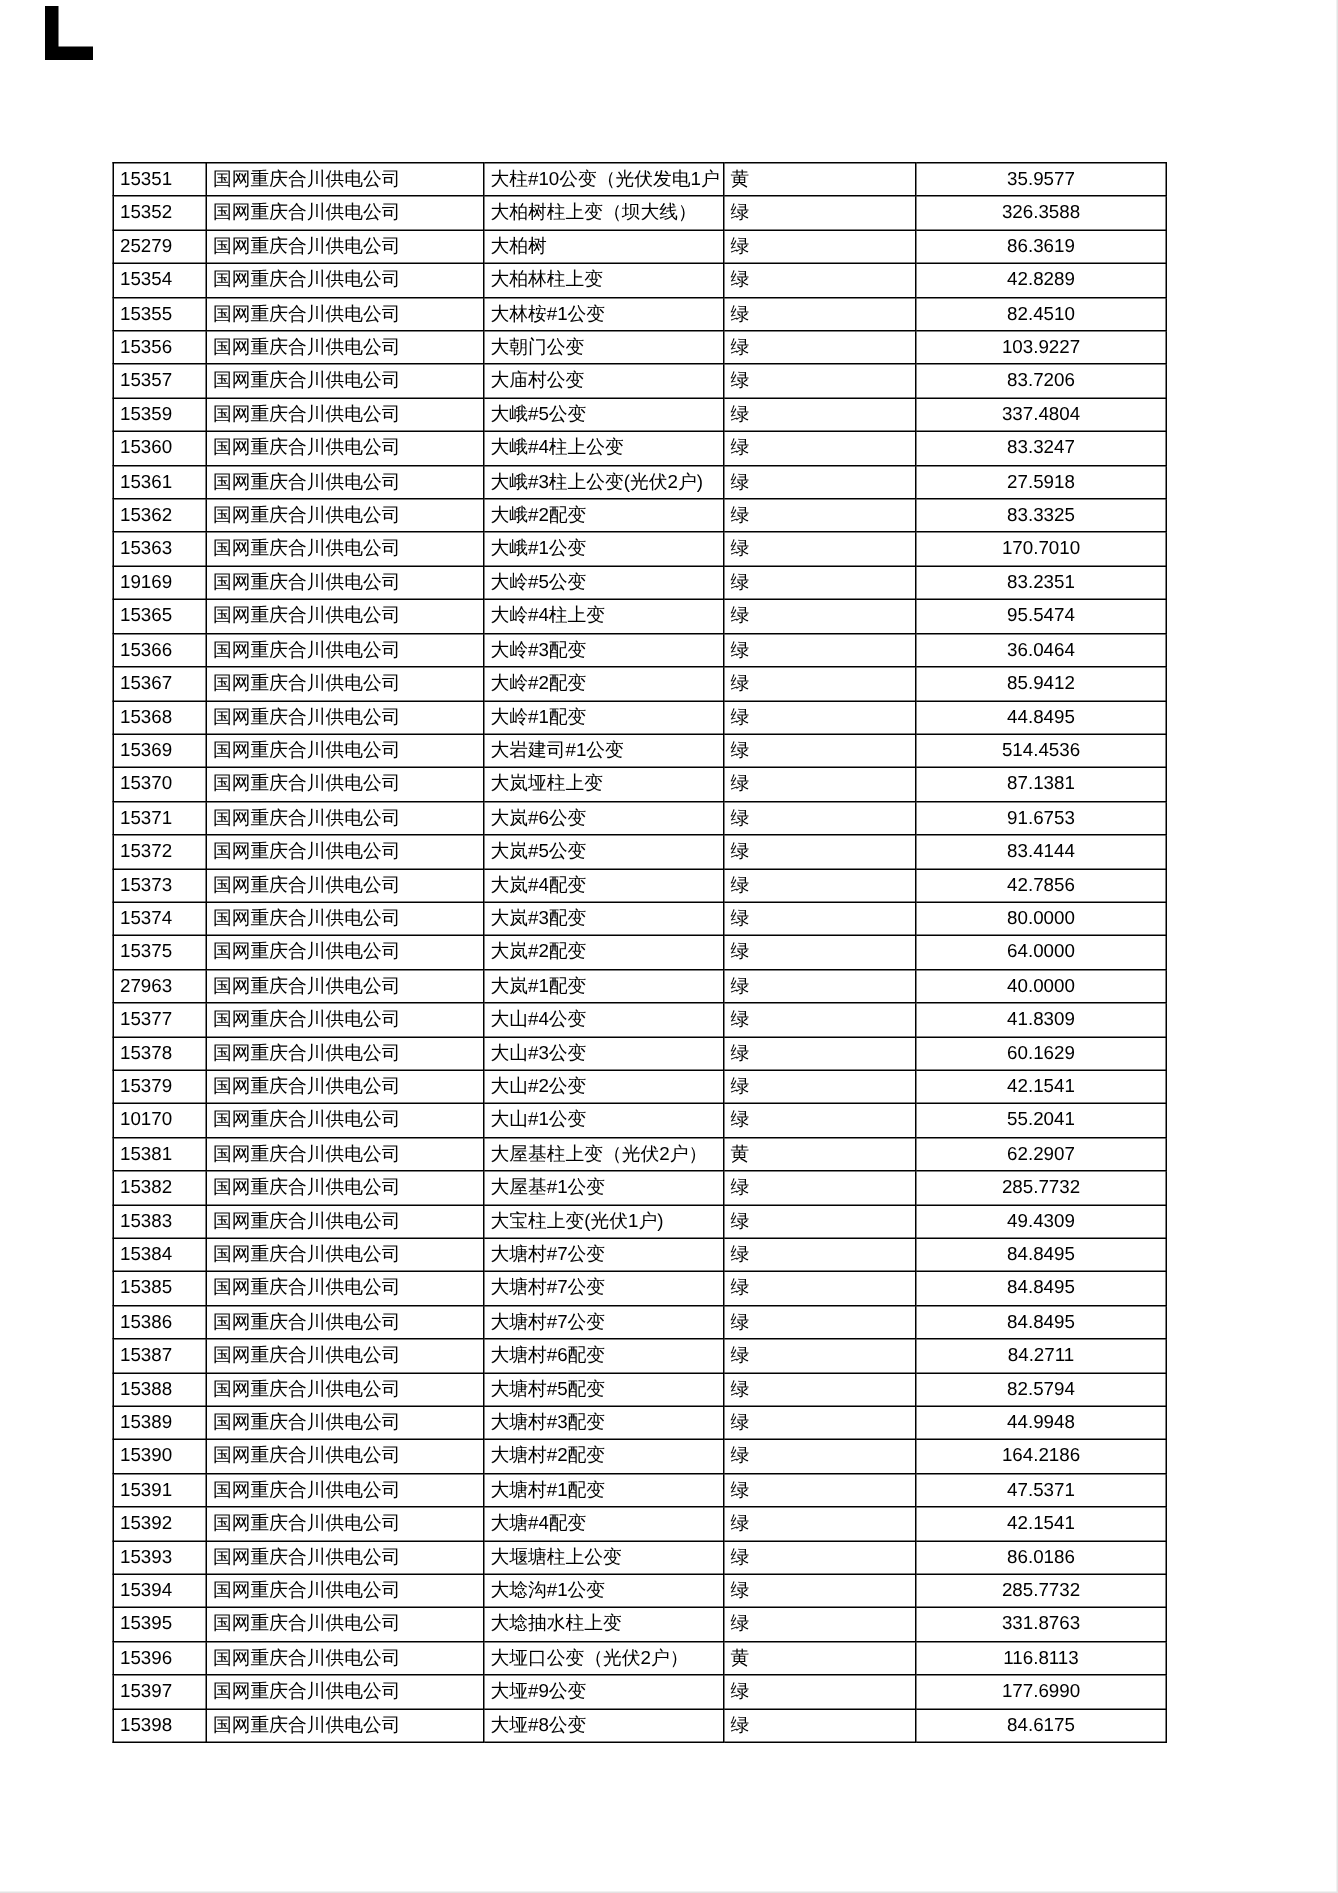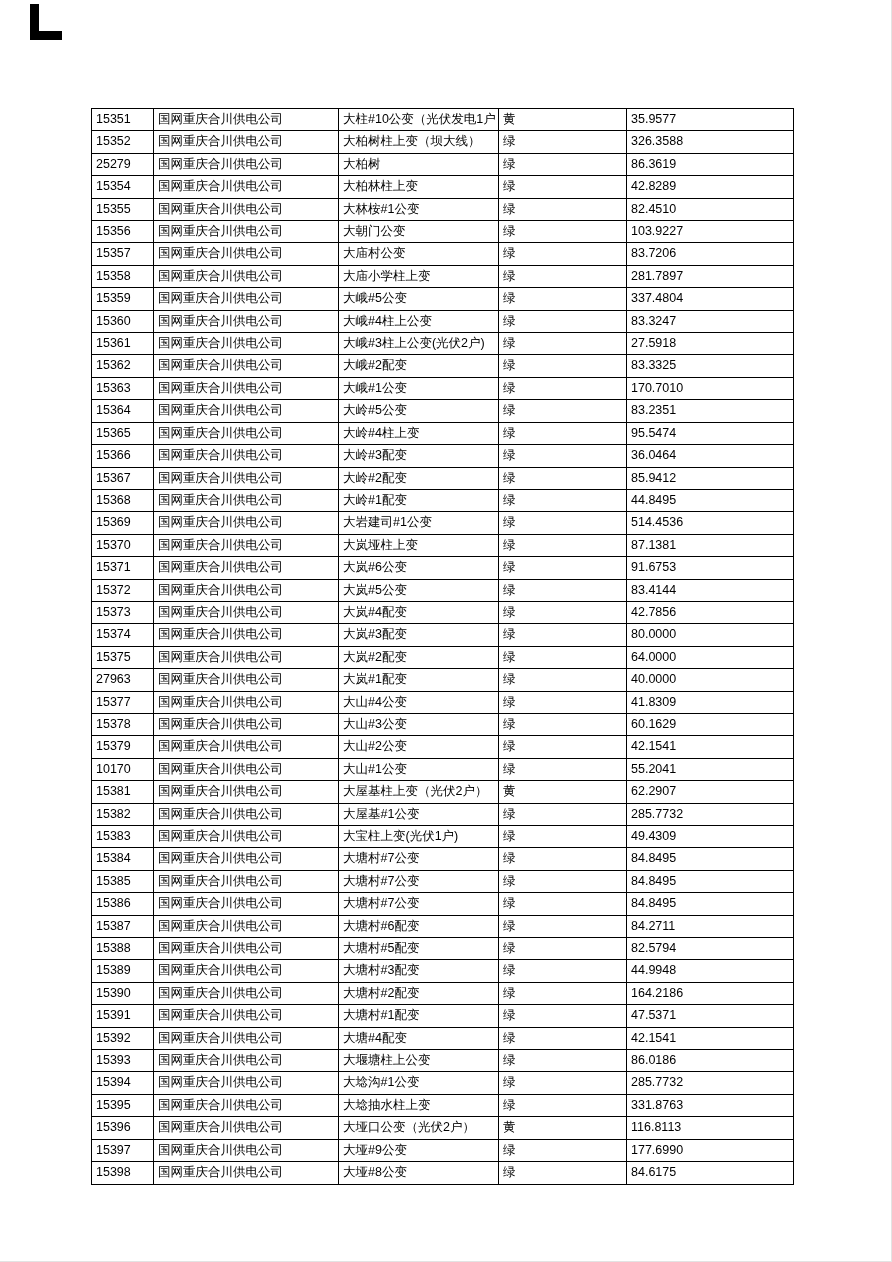--- a/index.html
+++ b/index.html
@@ -17,42 +17,42 @@
     position: absolute;
     left: 30px;
     top: 4px;
     width: 32px;
     height: 36px;
     border-left: 9px solid #000;
     border-bottom: 9px solid #000;
   }
   table.sheet {
     position: absolute;
-    left: 91px;
+    left: 75px;
     top: 108px;
     width: 702px;
     border-collapse: collapse;
     table-layout: fixed;
   }
   table.sheet td {
     border: 1px solid #000;
     height: 21.4px;
     font-size: 12.5px;
     line-height: 21.4px;
     color: #000;
     padding: 0 4px;
     white-space: nowrap;
     overflow: hidden;
     vertical-align: middle;
   }
   td.c0 { width: 62px;  padding-left: 9px; }
   td.c1 { width: 185px; padding-left: 4px; }
   td.c2 { width: 160px; padding-left: 4px; margin-left: 21px; }
   td.c3 { width: 128px; padding-left: 4px; }
-  td.c4 { width: 167px; text-align: left; padding-right: 64px; }
+  td.c4 { width: 167px; text-align: center; padding-right: 64px; }
 </style>
 </head>
 <body>
 
 <div class="corner-mark"></div>
 
 <table class="sheet">
   <tbody>
       <tr>
         <td class="c0">15351</td>
@@ -97,27 +97,20 @@
         <td class="c4">103.9227</td>
       </tr>
       <tr>
         <td class="c0">15357</td>
         <td class="c1">国网重庆合川供电公司</td>
         <td class="c2">大庙村公变</td>
         <td class="c3">绿</td>
         <td class="c4">83.7206</td>
       </tr>
       <tr>
-        <td class="c0">15358</td>
-        <td class="c1">国网重庆合川供电公司</td>
-        <td class="c2">大庙小学柱上变</td>
-        <td class="c3">绿</td>
-        <td class="c4">281.7897</td>
-      </tr>
-      <tr>
         <td class="c0">15359</td>
         <td class="c1">国网重庆合川供电公司</td>
         <td class="c2">大峨#5公变</td>
         <td class="c3">绿</td>
         <td class="c4">337.4804</td>
       </tr>
       <tr>
         <td class="c0">15360</td>
         <td class="c1">国网重庆合川供电公司</td>
         <td class="c2">大峨#4柱上公变</td>
@@ -139,21 +132,21 @@
         <td class="c4">83.3325</td>
       </tr>
       <tr>
         <td class="c0">15363</td>
         <td class="c1">国网重庆合川供电公司</td>
         <td class="c2">大峨#1公变</td>
         <td class="c3">绿</td>
         <td class="c4">170.7010</td>
       </tr>
       <tr>
-        <td class="c0">15364</td>
+        <td class="c0">19169</td>
         <td class="c1">国网重庆合川供电公司</td>
         <td class="c2">大岭#5公变</td>
         <td class="c3">绿</td>
         <td class="c4">83.2351</td>
       </tr>
       <tr>
         <td class="c0">15365</td>
         <td class="c1">国网重庆合川供电公司</td>
         <td class="c2">大岭#4柱上变</td>
         <td class="c3">绿</td>

